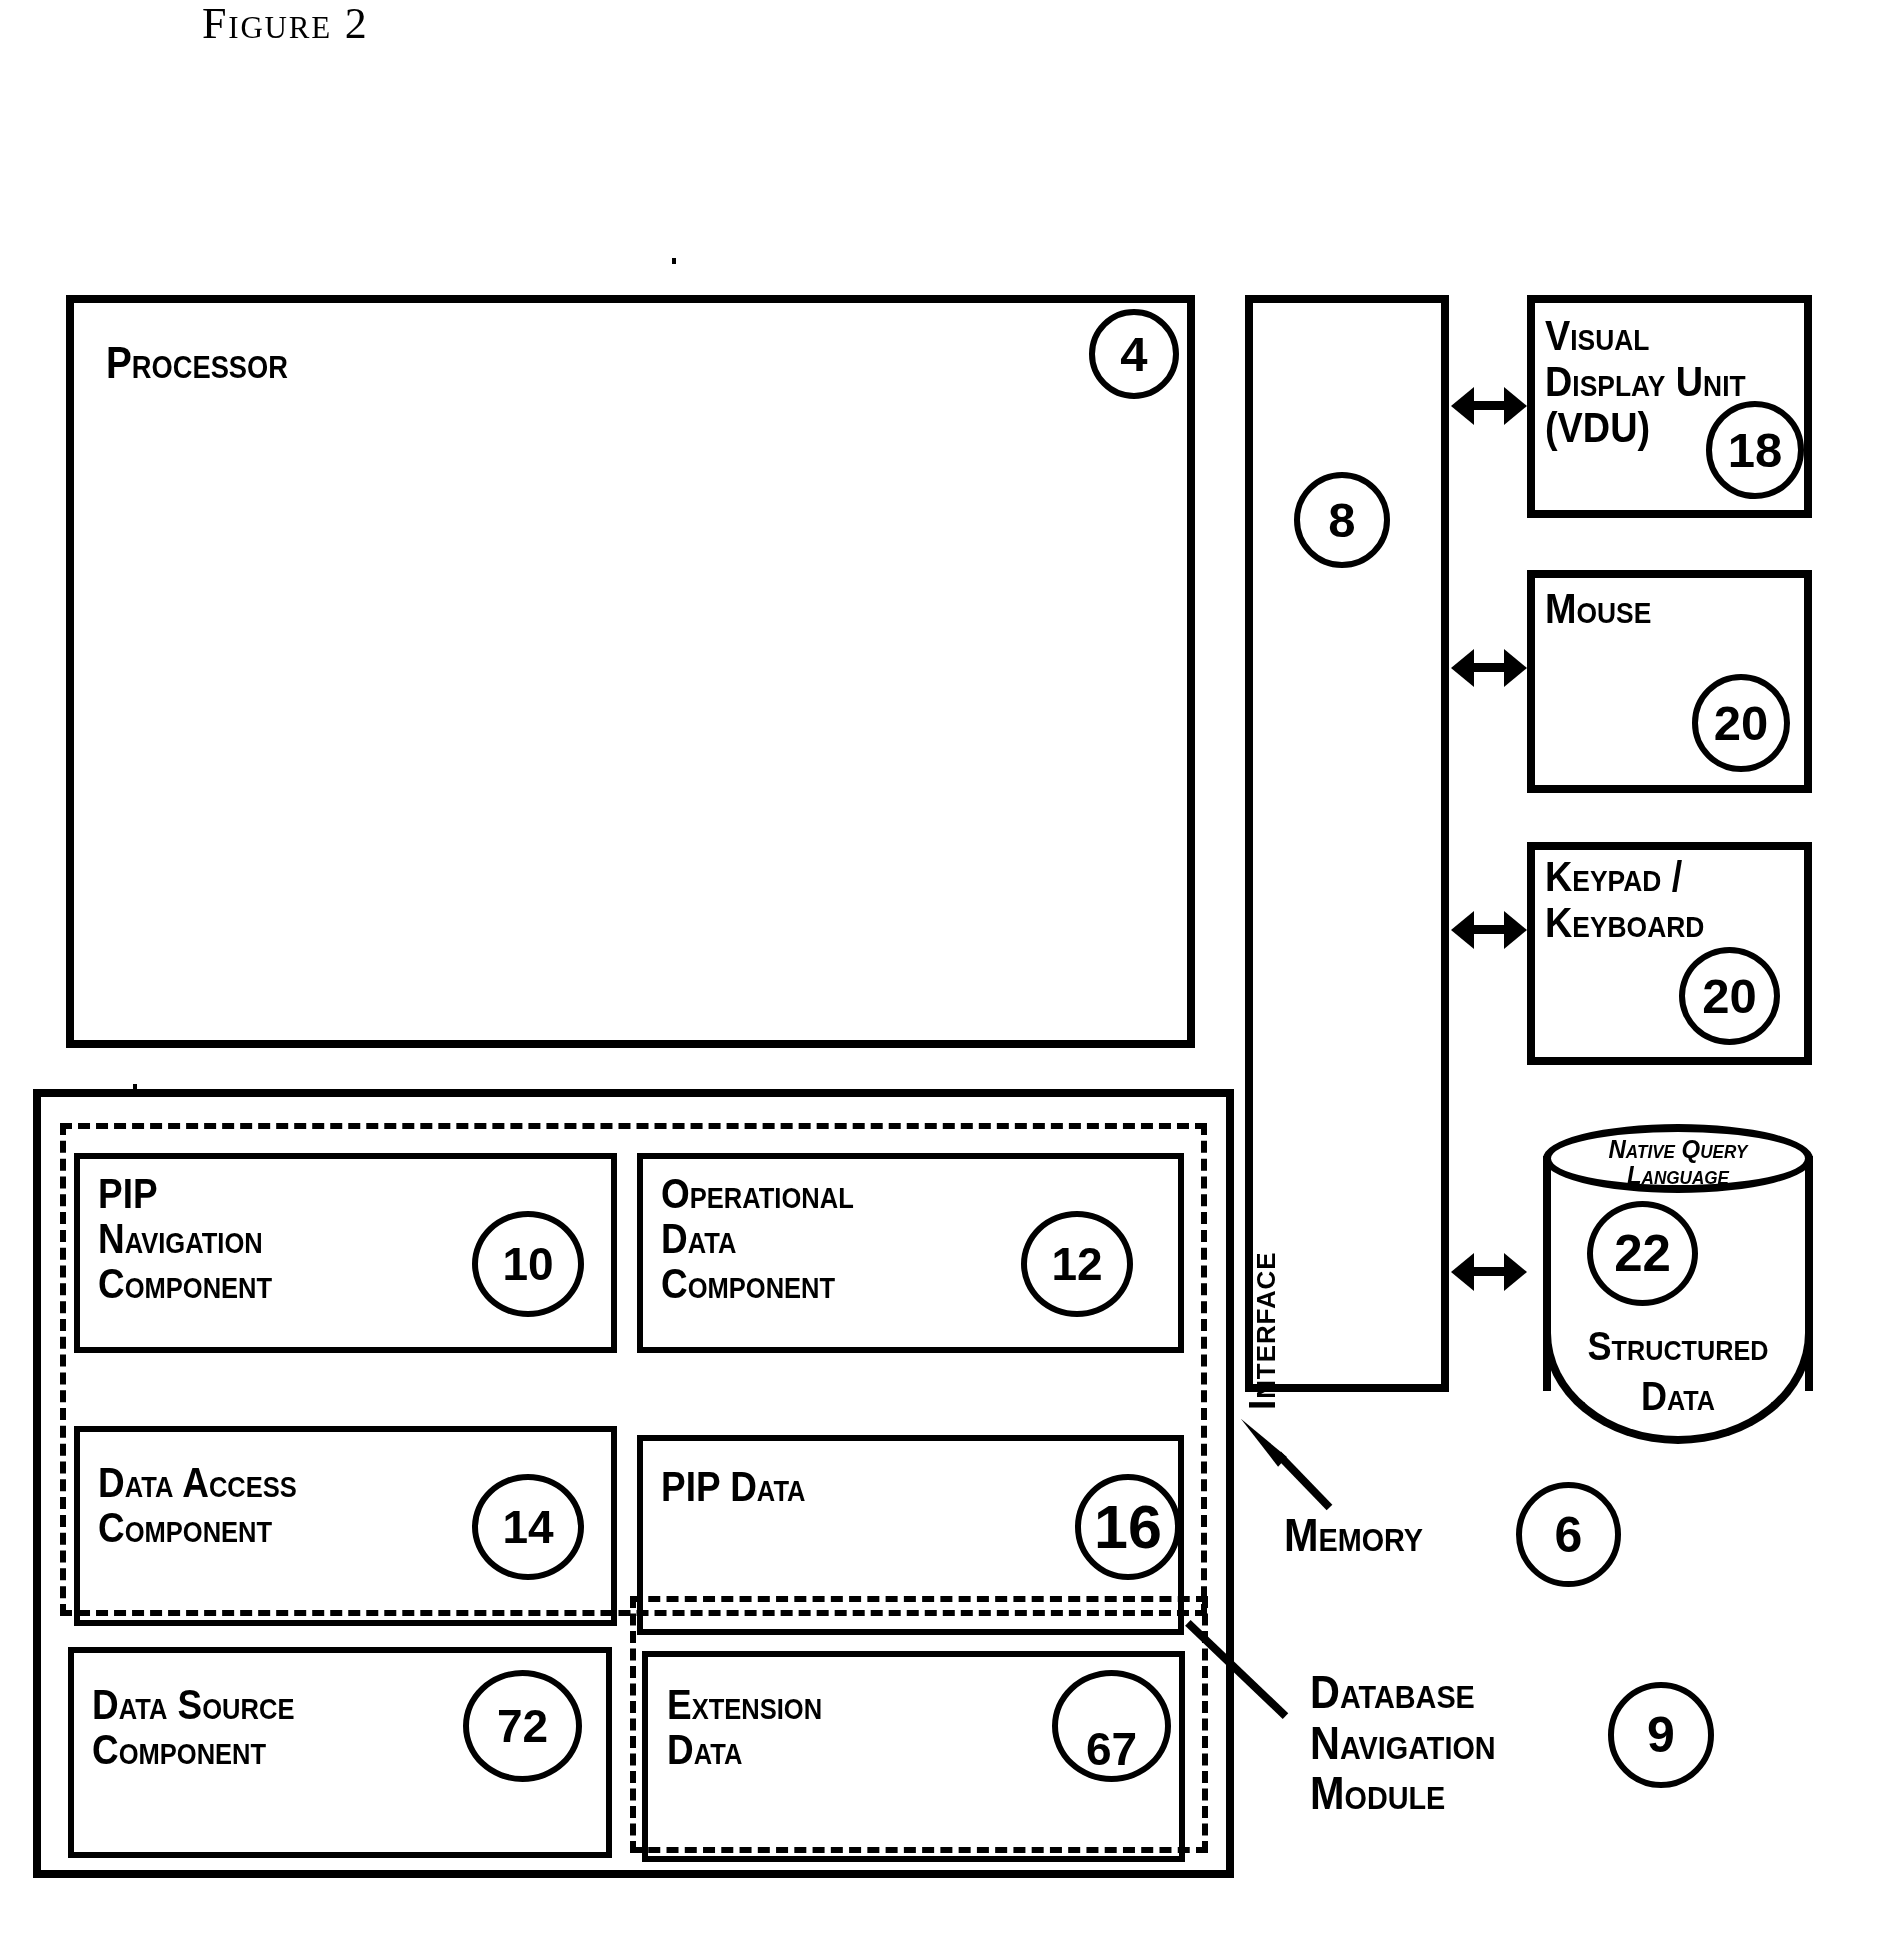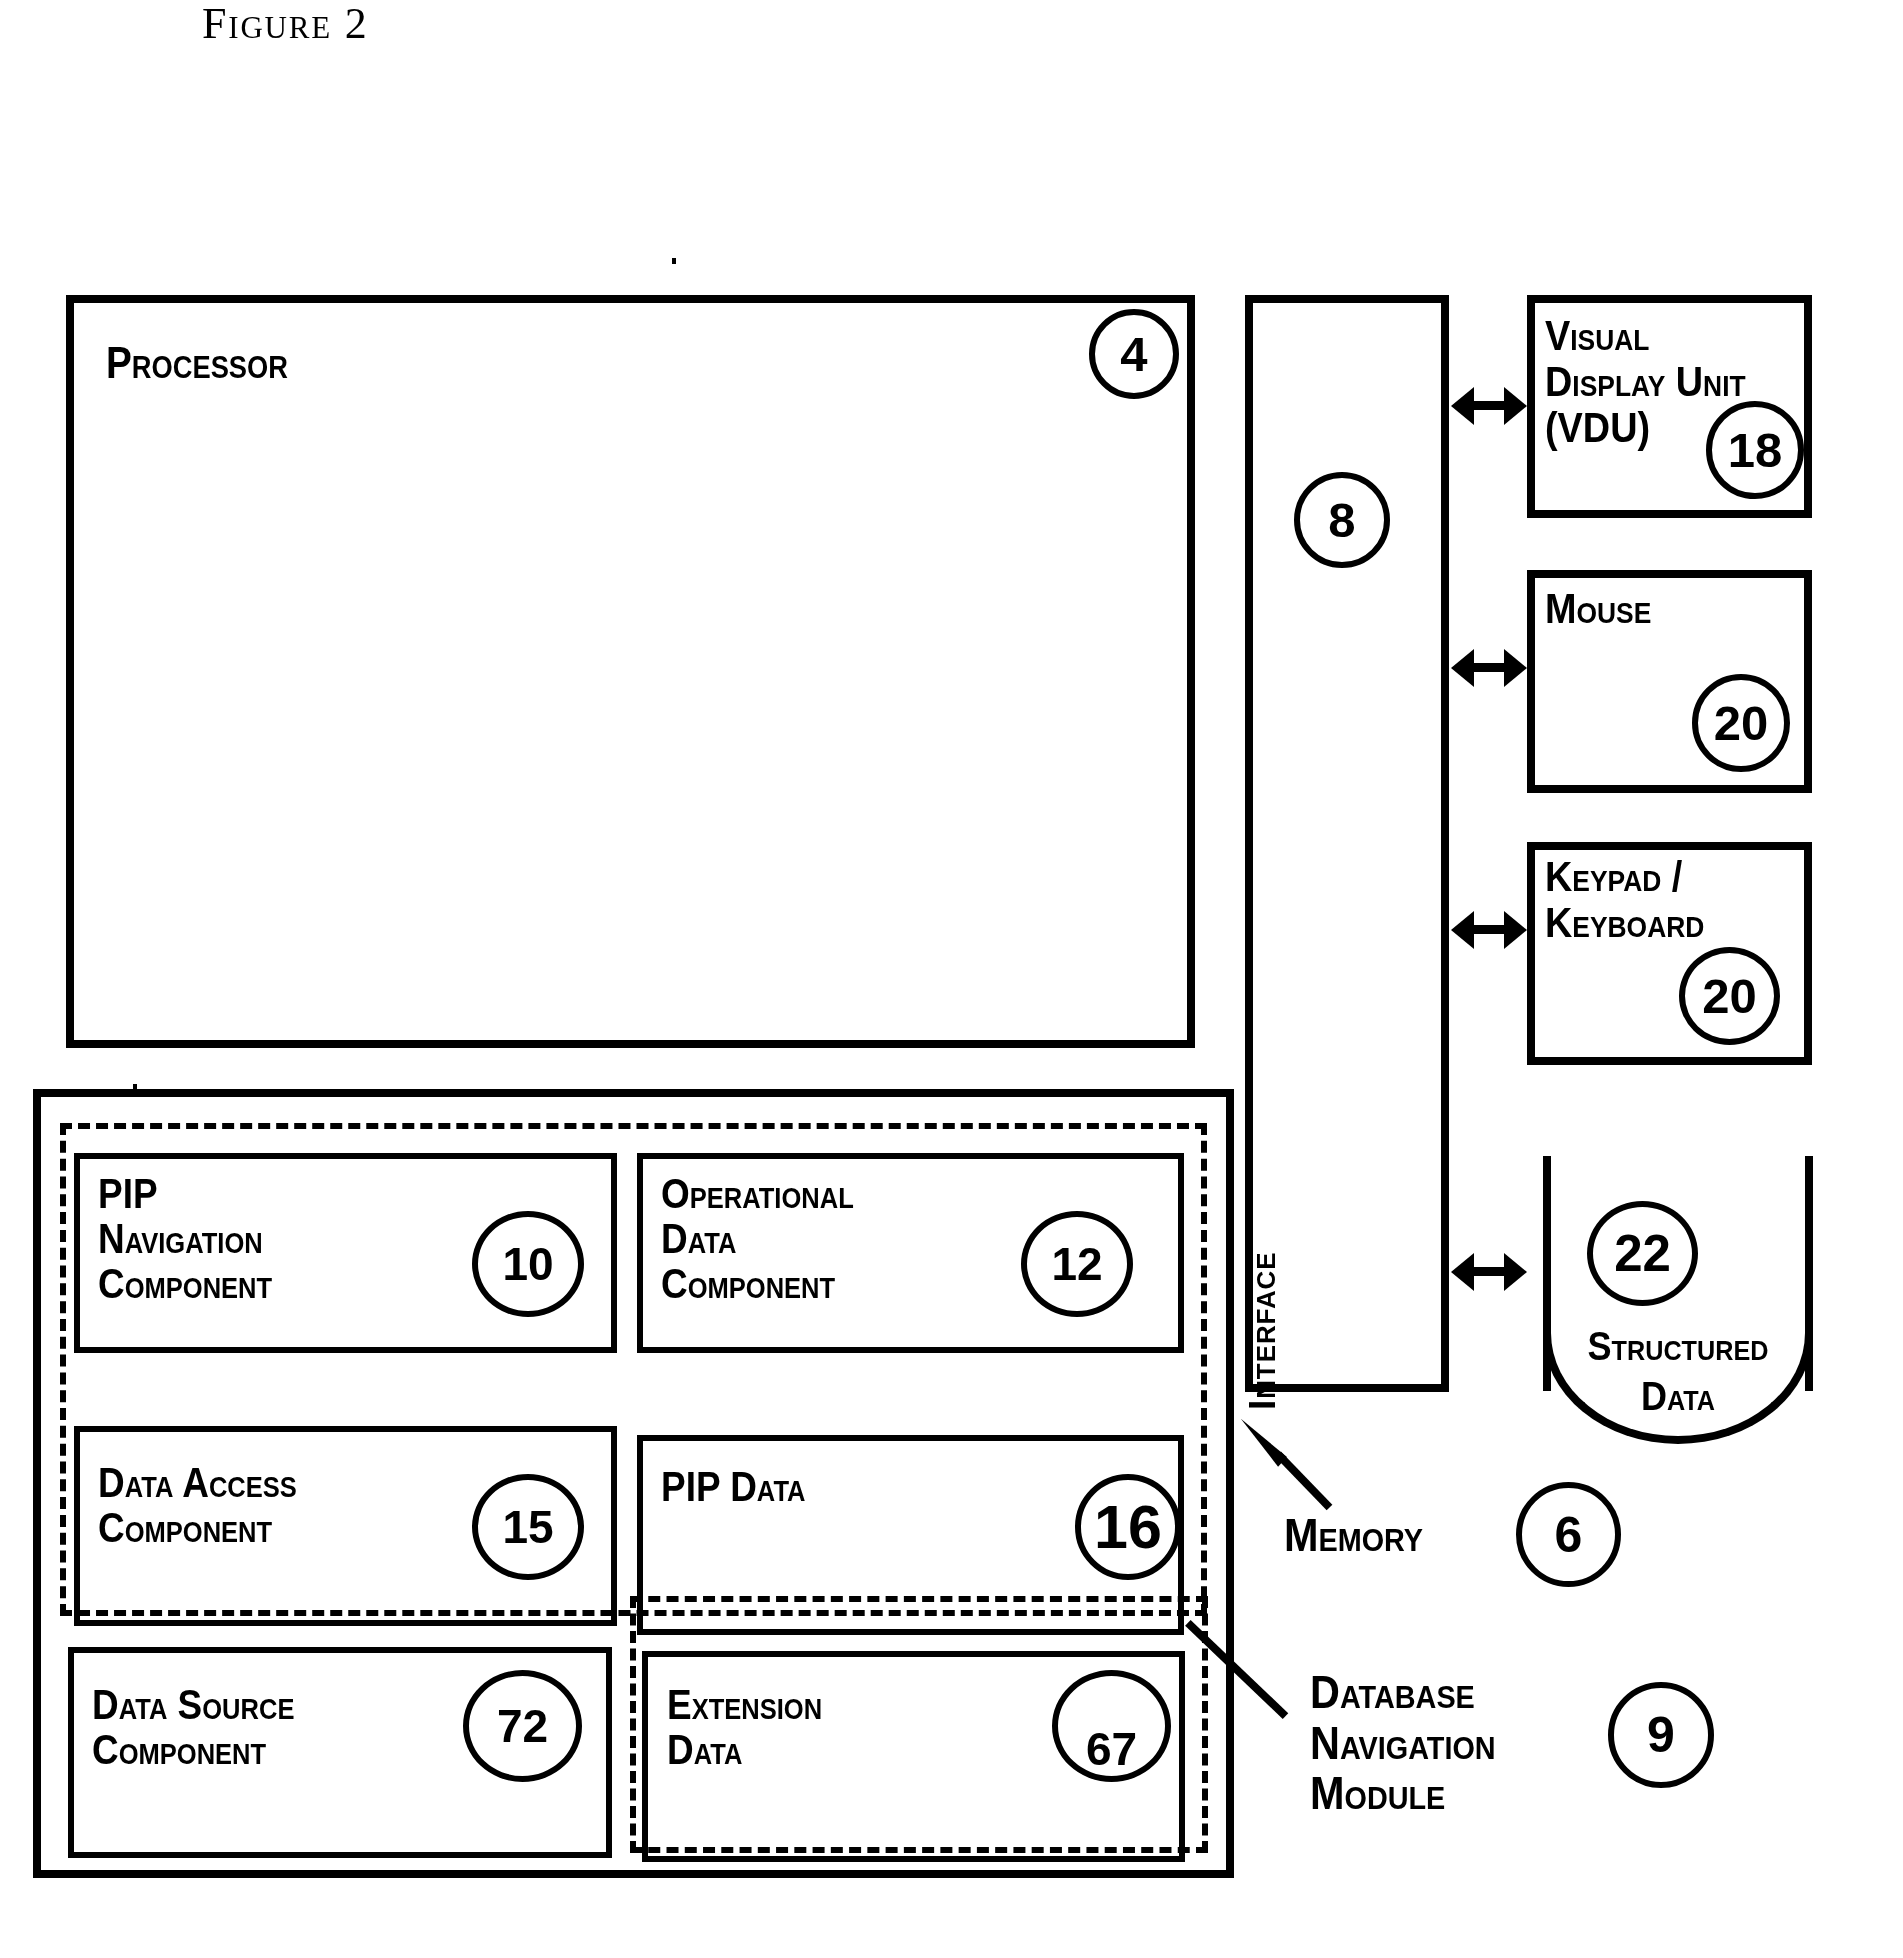--- a/index.html
+++ b/index.html
@@ -249,20 +249,24 @@
 <div class="box" style="left:1527px; top:842px; width:285px; height:223px;"></div>
 <div class="blabel" style="left:1545px; top:853px; font-size:43px;">Keypad /
 Keyboard</div>
 <div class="ref" style="left:1679px; top:947px; width:101px; height:98px; font-size:49px;">
   <span>20</span>
 </div>
 
 <div id="db-cylinder" style="left:1543px; top:1124px; width:270px; height:324px;">
   <div id="db-body" style="left:0; top:32px; width:270px; height:235px;"></div>
   <div id="db-bottom" style="left:0; top:209px; width:270px; height:111px;"></div>
+  <div id="db-top" style="left:0; top:0; width:270px; height:69px;">
+    <div id="db-top-label" style="top:3.5px;">Native Query
+Language</div>
+  </div>
   <div id="db-bottom-label" style="top:197px;">Structured
 Data</div>
 </div>
 <div class="ref" style="left:1587px; top:1201px; width:111px; height:105px; font-size:51px;">
   <span>22</span>
 </div>
 
 <div class="box" style="left:33px; top:1089px; width:1201px; height:789px;"></div>
 
 <div class="dashed" style="left:60px; top:1123px; width:1147px; height:493px;"></div>
@@ -281,21 +285,21 @@
 Data
 Component</div>
 <div class="ref" style="left:1021px; top:1211px; width:112px; height:106px; font-size:46px;">
   <span>12</span>
 </div>
 
 <div class="box box-thin" style="left:74px; top:1426px; width:543px; height:200px;"></div>
 <div class="blabel" style="left:98px; top:1461px; font-size:42px;">Data Access
 Component</div>
 <div class="ref" style="left:472px; top:1474px; width:112px; height:106px; font-size:46px;">
-  <span>15</span>
+  <span>14</span>
 </div>
 
 <div class="box box-thin" style="left:637px; top:1435px; width:547px; height:200px;"></div>
 <div class="blabel" style="left:661px; top:1465px; font-size:42px;">PIP Data</div>
 <div class="ref" style="left:1075px; top:1474px; width:106px; height:106px; font-size:61px;">
   <span>16</span>
 </div>
 
 <div class="box box-thin" style="left:68px; top:1647px; width:544px; height:211px;"></div>
 <div class="blabel" style="left:92px; top:1683px; font-size:42px;">Data Source

